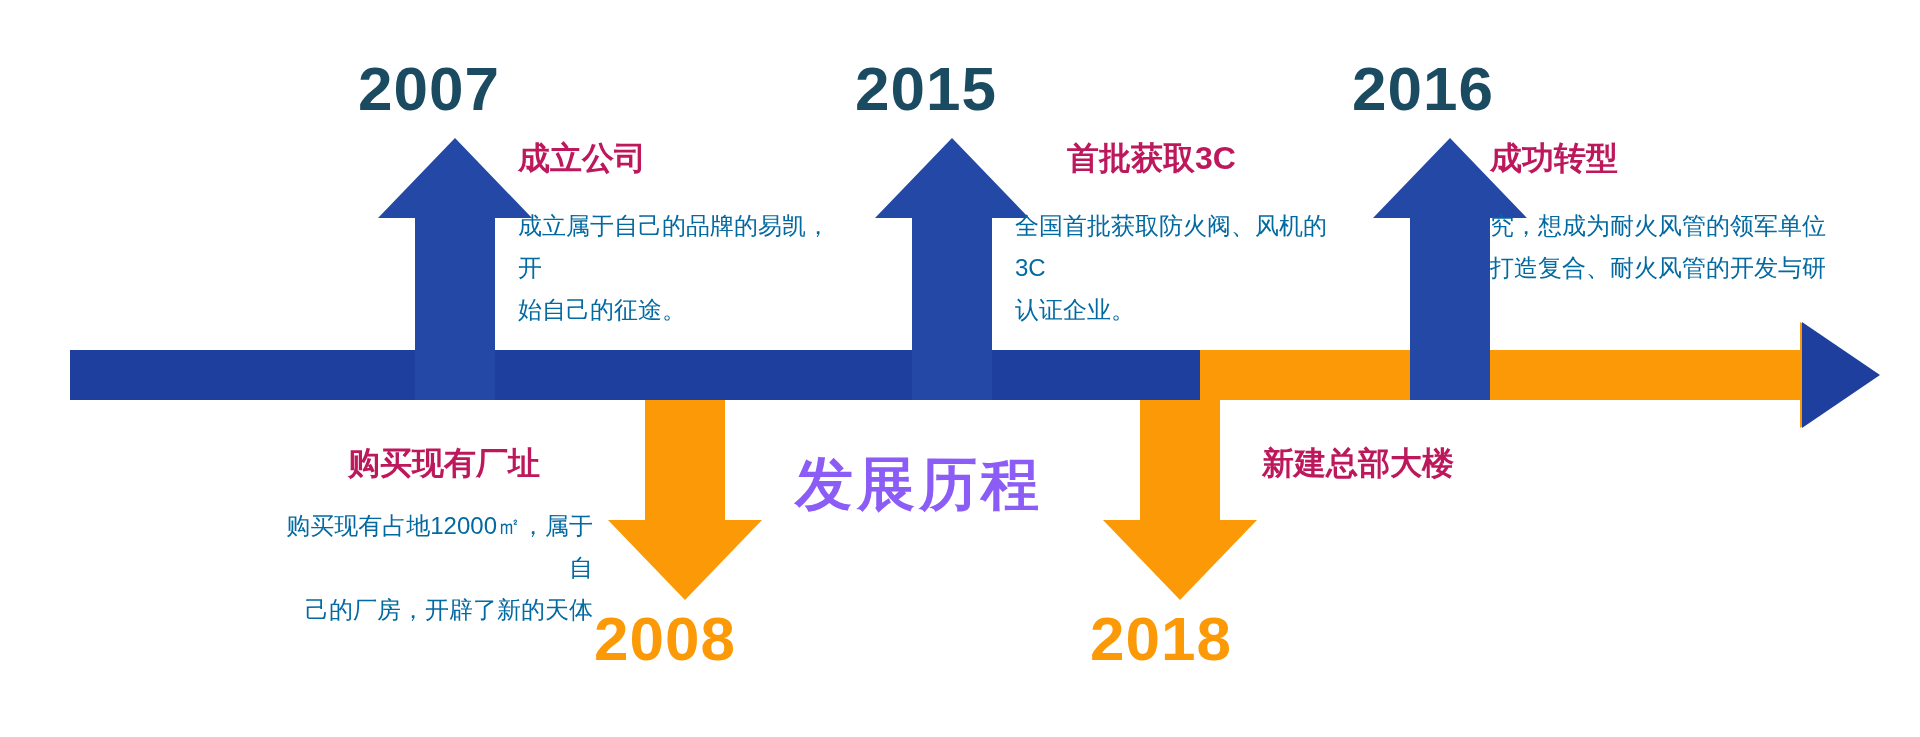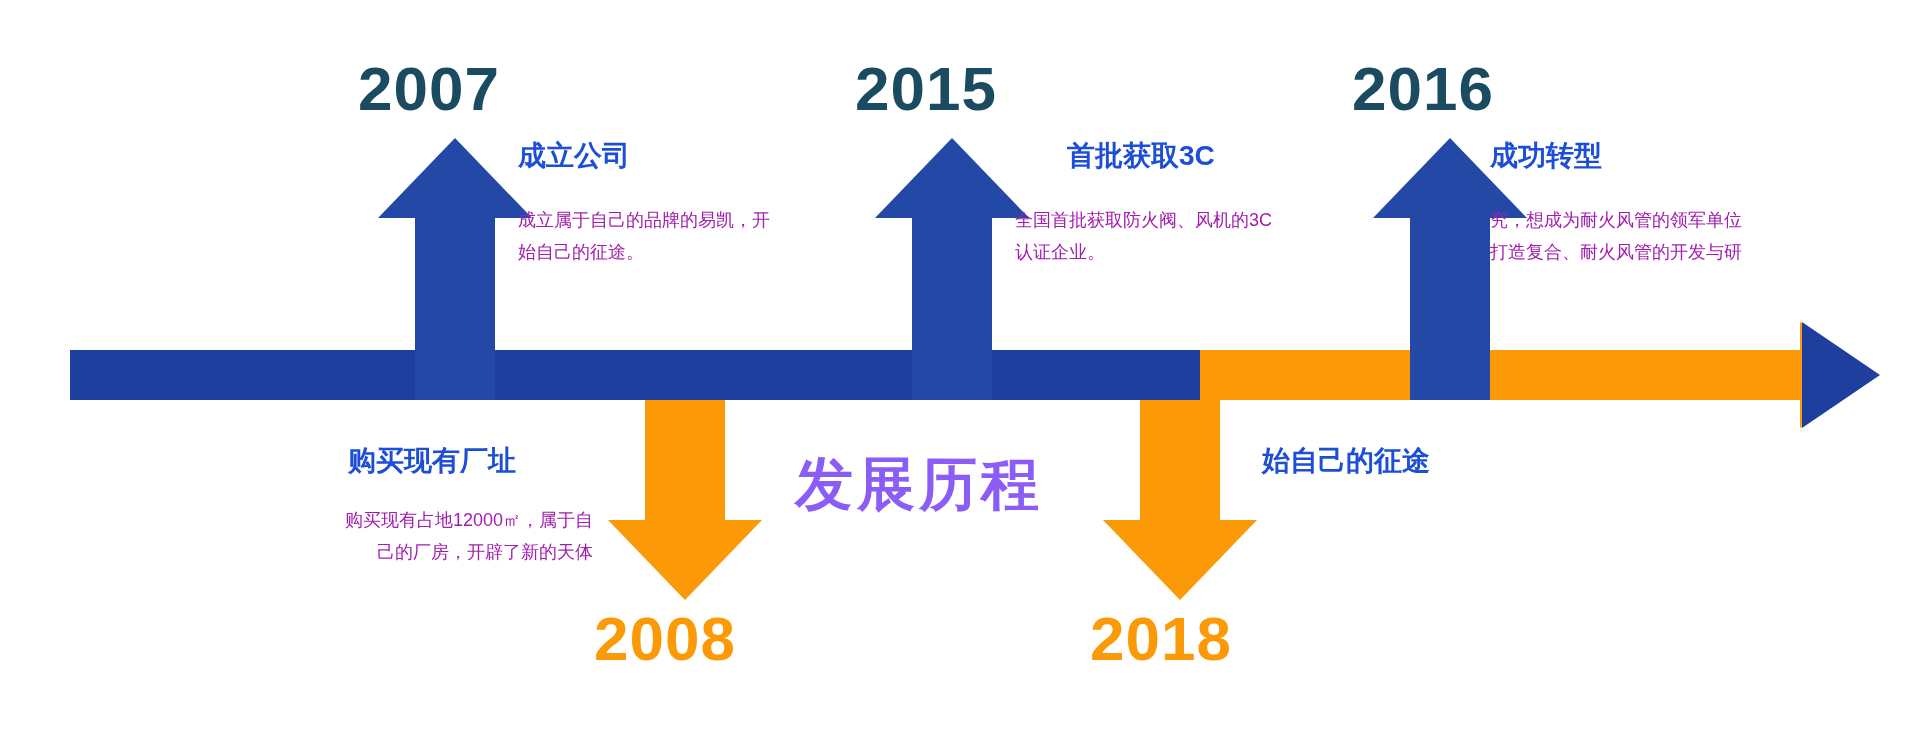--- a/index.html
+++ b/index.html
@@ -16,32 +16,32 @@
     letter-spacing:1px;
     line-height:1;
     white-space:nowrap;
   }
   .year.up   { color:#1B4B60; }
   .year.down { color:#FB9A06; }
 
   
   .heading {
     position:absolute;
-    font-size:28px;
+    font-size:32px;
     font-weight:700;
-    color:#1d4ed8;
+    color:#be185d;
     line-height:1.15;
     white-space:nowrap;
   }
 
   
   .desc {
     position:absolute;
-    font-size:18px;
-    color:#a21caf;
+    font-size:24px;
+    color:#0369a1;
     line-height:1.75;
     width:320px;
   }
   .desc.right-align { text-align:right; }
 
   
   #center-title {
     position:absolute;
     font-size:58px;
     font-weight:700;
@@ -92,21 +92,21 @@
   <div class="year down" style="left:1090px; top:608px;">2018</div>
 
   <div class="year up" style="left:1352px; top:58px;">2016</div>
 
   <div class="heading" style="left:518px; top:140px;">成立公司</div>
 
   <div class="heading" style="left:348px; top:445px;">购买现有厂址</div>
 
   <div class="heading" style="left:1067px; top:140px;">首批获取3C</div>
 
-  <div class="heading" style="left:1262px; top:445px;">始自己的征途</div>
+  <div class="heading" style="left:1262px; top:445px;">新建总部大楼</div>
 
   <div class="heading" style="left:1490px; top:140px;">成功转型</div>
 
   <div class="desc" style="left:518px; top:205px; width:330px;">
     <div>成立属于自己的品牌的易凯，开</div>
     <div>始自己的征途。</div>
   </div>
 
   <div class="desc right-align" style="left:268px; top:505px; width:325px;">
     <div>购买现有占地12000㎡，属于自</div>

